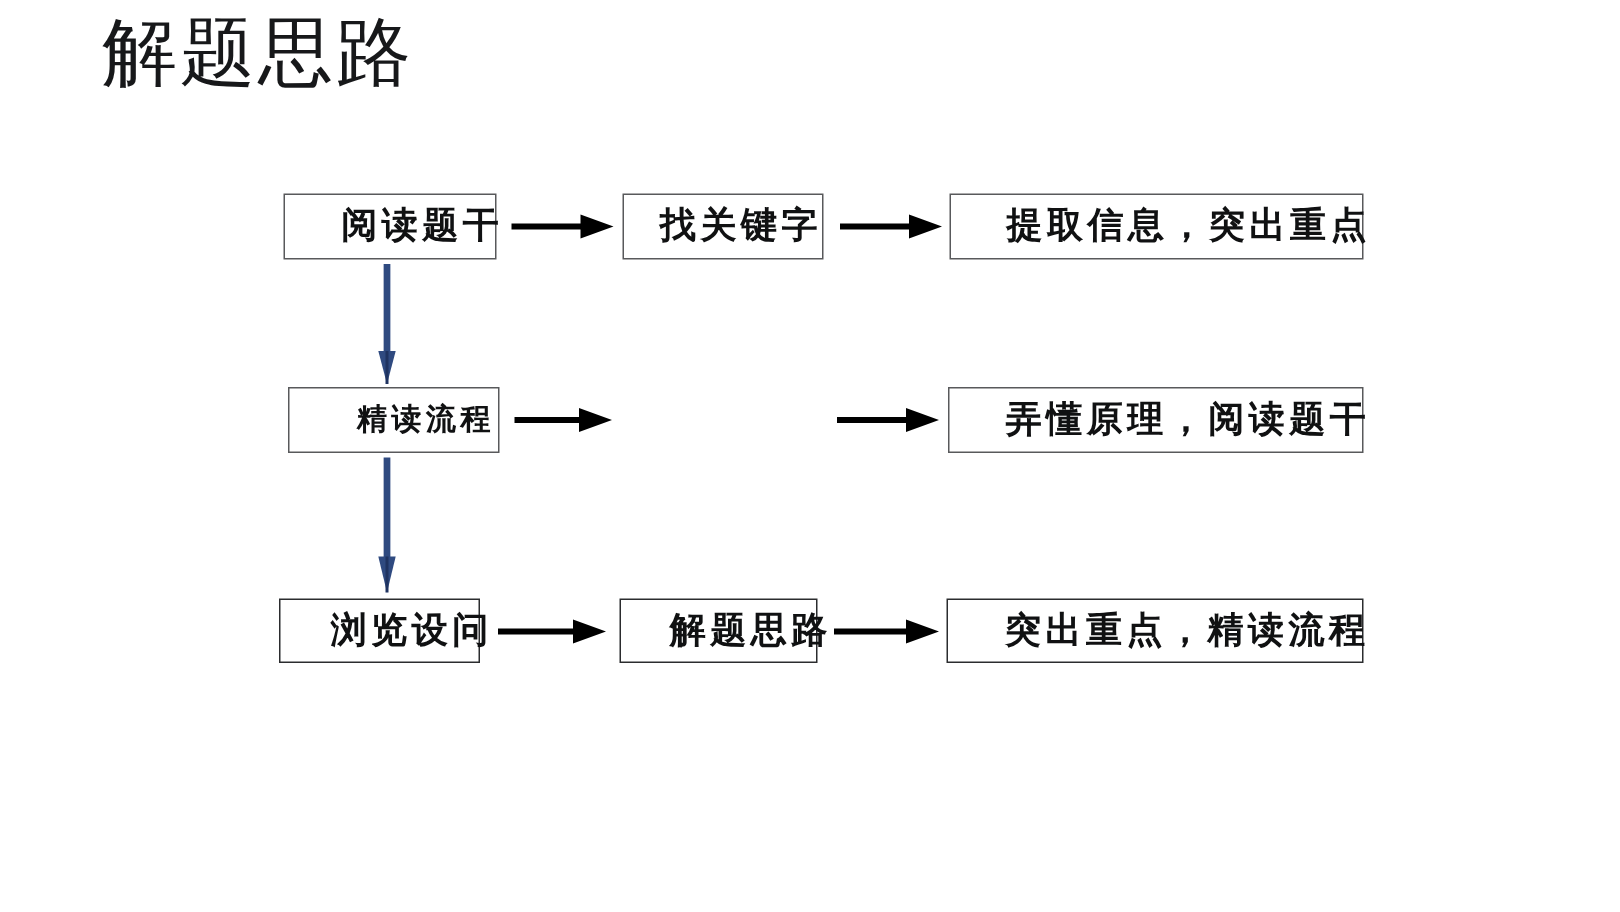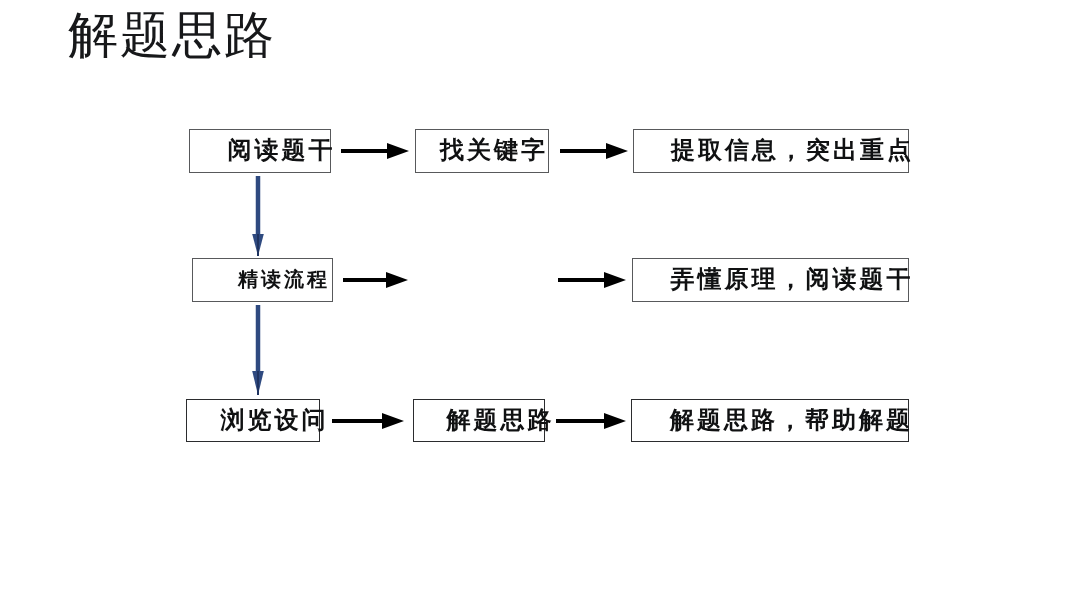--- a/index.html
+++ b/index.html
@@ -177,16 +177,16 @@
   </div>
 
   <div class="harrow" style="left:556px; top:411px; width:70px;">
     <svg width="70" height="20" viewBox="0 0 70 20">
       <line x1="0" y1="10" x2="52" y2="10" stroke="#000000" stroke-width="4"></line>
       <polygon points="48,2 70,10 48,18" fill="#000000"></polygon>
     </svg>
   </div>
 
   <div class="node row3 col3-c strong">
-    <span class="label">解题思路，帮助解题</span>
+    <span class="label">突出重点，精读流程</span>
   </div>
 
 </div>
 
 </body></html>

